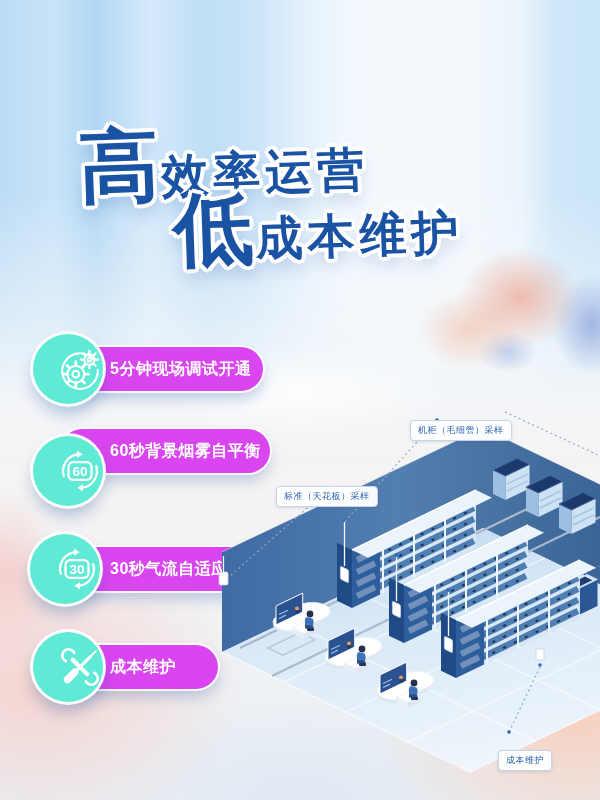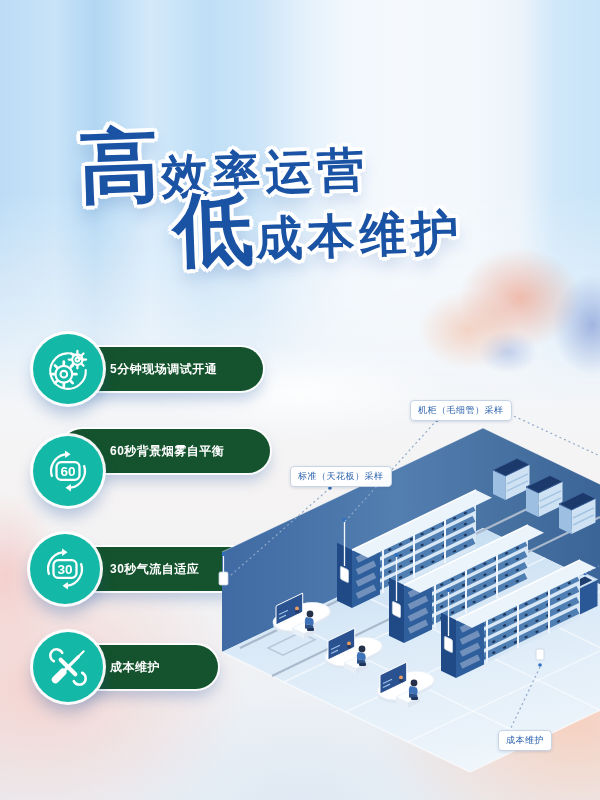--- a/index.html
+++ b/index.html
@@ -31,31 +31,31 @@
          transform:rotate(-2deg);line-height:1;}
   .title .row{white-space:nowrap;}
   .title .row2{margin-left:92px;margin-top:-14px;}
   .big{font-size:80px;letter-spacing:2px;vertical-align:baseline;}
   .small{font-size:47px;letter-spacing:5px;vertical-align:baseline;}
   .outline{text-shadow:-4px 0 0 #fff,4px 0 0 #fff,0 -4px 0 #fff,0 4px 0 #fff,
        -3px -3px 0 #fff,3px -3px 0 #fff,-3px 3px 0 #fff,3px 3px 0 #fff,
        0 10px 16px rgba(30,80,160,.28);}
   
   .feature{position:absolute;left:0;top:0;}
-  .pill{position:absolute;height:44px;border-radius:22px;background:#14532d;
+  .pill{position:absolute;height:44px;border-radius:22px;background:#d946ef;
         box-shadow:0 0 0 2px rgba(255,255,255,.9),0 8px 14px rgba(23,81,159,.25);
-        color:#fff;font-size:12px;font-weight:bold;letter-spacing:.5px;
+        color:#fff;font-size:16px;font-weight:bold;letter-spacing:.5px;
         display:flex;align-items:center;padding-left:50px;box-sizing:border-box;z-index:2;}
-  .fcircle{position:absolute;width:70px;height:70px;border-radius:50%;background:#14b8a6;
+  .fcircle{position:absolute;width:70px;height:70px;border-radius:50%;background:#5eead4;
         box-shadow:0 0 0 3px rgba(255,255,255,.95),0 10px 16px rgba(23,81,159,.30);
-        display:flex;align-items:center;justify-content:center;z-index:3;}
+        display:flex;align-items:center;justify-content:flex-end;z-index:3;}
   
   .tag{position:absolute;font-size:9px;color:#2a61ac;background:rgba(255,255,255,.97);
        border:1px solid #c7d4e5;border-radius:4px;padding:3px 7px;white-space:nowrap;
-       box-shadow:0 1px 3px rgba(60,90,140,.18);z-index:6;letter-spacing:.5px;}
+       box-shadow:0 1px 3px rgba(60,90,140,.18);z-index:6;letter-spacing:.5px;margin-top:20px;}
   .ill{position:absolute;inset:0;z-index:4;}
 </style>
 </head>
 <body>
 <div class="page">
 
 <div class="bg"></div>
 <div class="bg-stripes"></div>
 <div class="bg-blobs"></div>
 
@@ -201,21 +201,21 @@
     <line x1="505" y1="412" x2="598" y2="455"></line>
     <line x1="330" y1="488" x2="230" y2="576"></line>
     <line x1="509" y1="732" x2="540" y2="667"></line>
   </g>
   <circle cx="437" cy="420" r="1.8" fill="#2e66ad"></circle>
   <circle cx="330" cy="488" r="1.8" fill="#2e66ad"></circle>
   <circle cx="509" cy="732" r="1.8" fill="#2e66ad"></circle>
 </svg>
 
 <div class="tag" style="left:410px;top:400px">机柜（毛细管）采样</div>
-<div class="tag" style="left:290px;top:466px">标准（天花板）采样</div>
+<div class="tag" style="left:276px;top:466px">标准（天花板）采样</div>
 <div class="tag" style="left:498px;top:730px">成本维护</div>
 
 <div class="title">
   <div class="row outline"><span class="big">高</span><span class="small">效率运营</span></div>
   <div class="row row2 outline"><span class="big">低</span><span class="small">成本维护</span></div>
 </div>
 
 <div class="feature">
   <div class="pill" style="left:60px;top:347px;width:203px">5分钟现场调试开通</div>
   <div class="fcircle" style="left:33px;top:334px">

